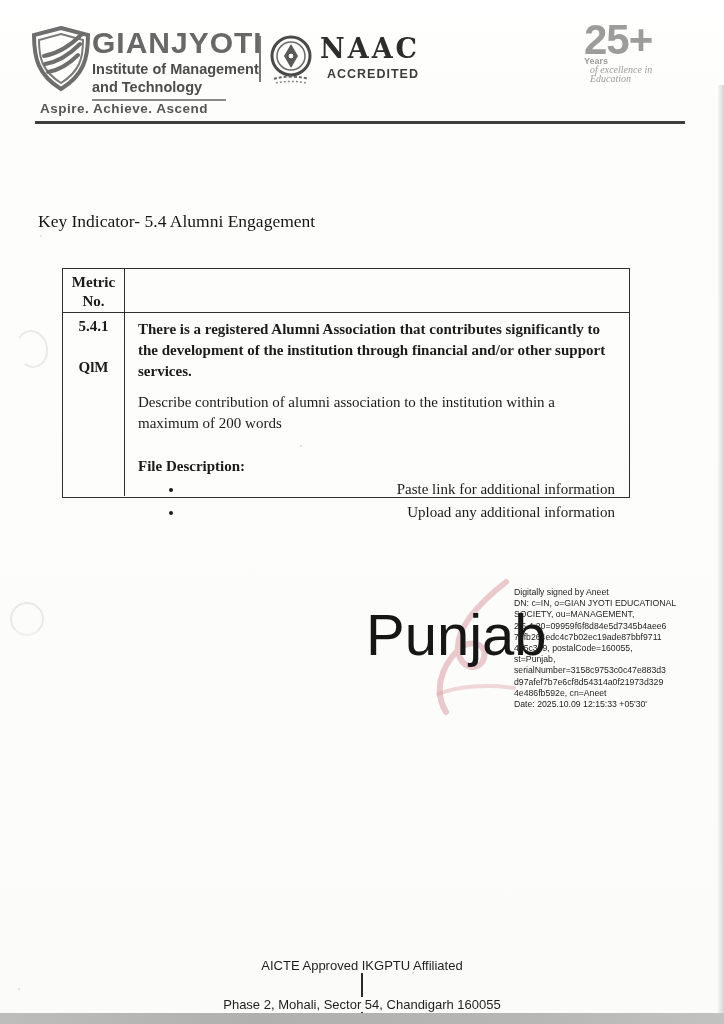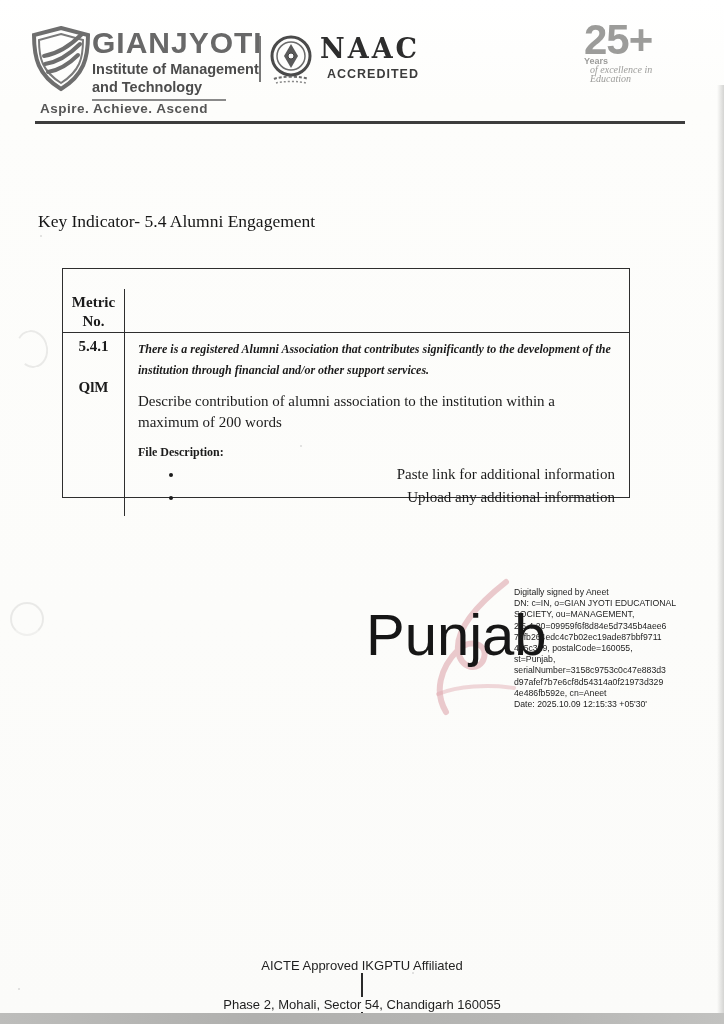--- a/index.html
+++ b/index.html
@@ -31,31 +31,31 @@
   .years-badge{position:absolute;left:584px;top:20px;color:#9c9c9a;}
   .years-num{font-family:Liberation Sans, sans-serif;font-weight:bold;font-size:42px;line-height:40px;letter-spacing:-1px;}
   .years-word{font-family:"Liberation Sans",sans-serif;font-weight:bold;font-size:9px;margin-top:-4px;}
   .years-small{font-family:"Liberation Serif",serif;font-style:italic;font-size:10px;line-height:8.5px;margin-left:6px;}
   .header-rule{position:absolute;left:35px;top:121px;width:650px;height:2.5px;background:#3d3d3d;}
 
   .doc-heading{position:absolute;left:38px;top:211px;font-size:17.5px;color:#161616;}
 
   
   .kpi-table{position:absolute;left:62px;top:268px;width:566px;height:228px;border:1.6px solid #2e2e2e;}
-  .t-head{display:flex;height:43px;border-bottom:1.6px solid #2e2e2e;margin-top:20px;}
+  .t-head{display:flex;height:43px;border-bottom:1.6px solid #2e2e2e;}
   .t-body{display:flex;height:183px;}
   .c1{width:61px;border-right:1.6px solid #2e2e2e;flex-shrink:0;text-align:center;}
   .c2{flex:1;padding:4px 14px 0 13px;}
   .metric-hdr{font-weight:bold;font-size:15px;line-height:19px;padding-top:4px;}
   .metric-no{font-weight:bold;font-size:15px;}
   .m1{margin-top:5px;}
   .m2{margin-top:24px;}
-  .stmt{font-weight:bold;font-style:italic;font-size:12px;line-height:21px;margin-top:2px;}
+  .stmt{font-weight:bold;font-size:15px;line-height:21px;margin-top:2px;}
   .desc{font-size:15px;line-height:21px;margin-top:10px;}
-  .filedesc-label{font-weight:bold;font-size:12px;margin-top:12px;}
+  .filedesc-label{font-weight:bold;font-size:15px;margin-top:24px;}
   .file-list{margin:4px 0 0 0;padding-left:46px;font-size:15px;line-height:21px;}
   .file-list li{margin-top:2px;text-align:right;}
 
   
   .sig-name{position:absolute;left:366px;top:601px;font-family:"Liberation Sans",sans-serif;font-size:58px;color:#161616;letter-spacing:0px;}
   .sig-flourish{position:absolute;left:418px;top:576px;}
   .sig-details{position:absolute;left:514px;top:587px;width:168px;font-family:"Liberation Sans",sans-serif;font-size:8.7px;line-height:11.2px;color:#1d1d1d;}
 
   
   .footer{position:absolute;left:0;top:958px;width:100%;display:flex;justify-content:center;align-items:center;

